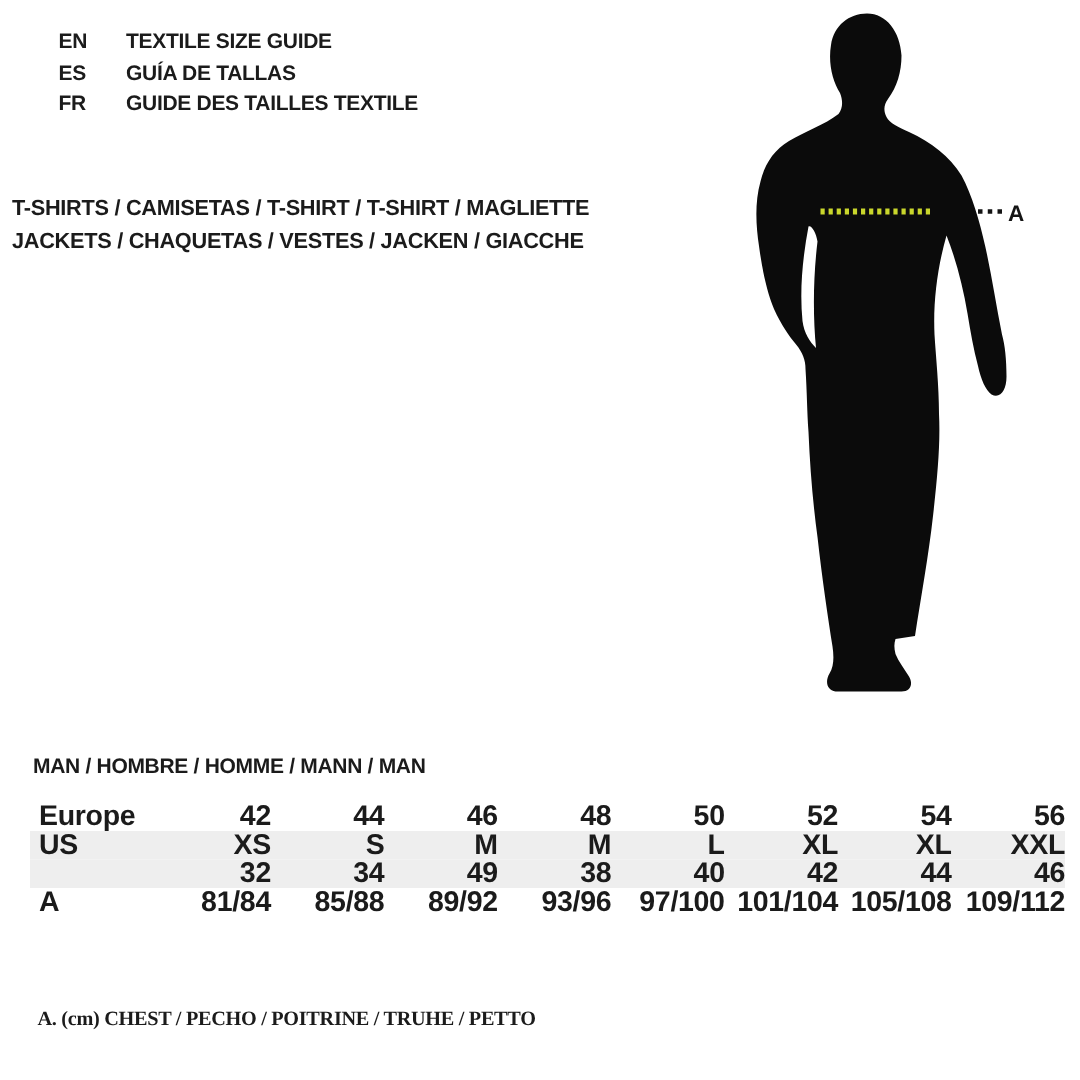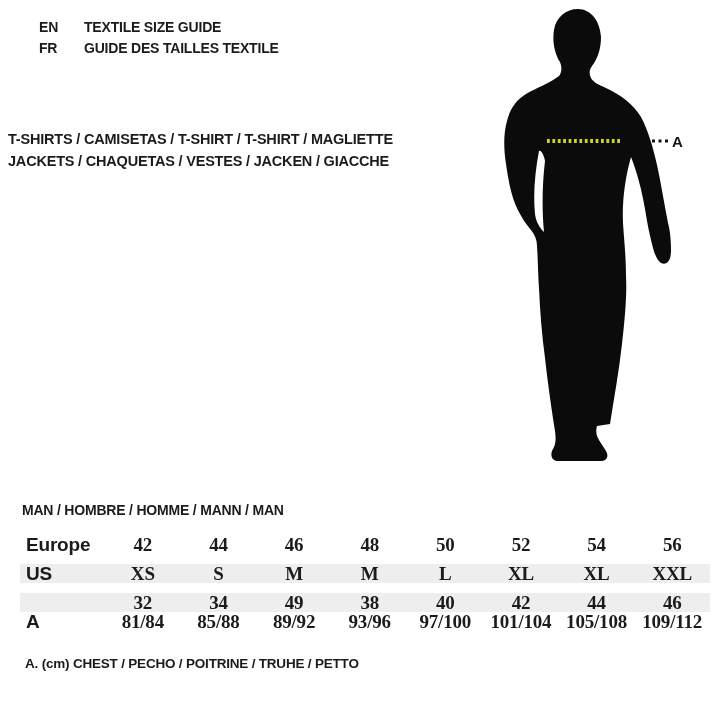--- a/index.html
+++ b/index.html
@@ -18,34 +18,37 @@
   
   .figure-wrap{position:absolute;left:420px;top:0;width:300px;height:490px;}
   .figure-wrap svg{display:block;width:300px;height:490px;}
   .measure-label-a{font-family:"Liberation Sans",sans-serif;font-size:15px;font-weight:bold;fill:#141414;}
   
   .section-heading{position:absolute;left:22px;top:501px;font-size:14px;line-height:18px;white-space:nowrap;}
   
   .size-table{position:absolute;left:20px;top:535px;width:690px;}
   .table-header{height:20px;line-height:20px;background:#c8c8c8;padding-left:6px;font-size:13.5px;}
   .trow{display:grid;grid-template-columns:85px repeat(8,1fr);height:19px;line-height:19px;font-size:19px;}
-  .trow.shaded{background:#eeeeee;margin-top:10px;}
+  .trow.shaded{background:#eeeeee;}
   .tlabel{text-align:left;padding-left:6px;}
-  .tcell{text-align:center;font-family:Liberation Serif, serif;}
+  .tcell{text-align:right;}
   
-  .footnote{position:absolute;left:25px;top:655px;font-size:13.5px;line-height:18px;white-space:nowrap;}
+  .footnote{position:absolute;left:25px;top:670px;font-size:13.5px;line-height:18px;white-space:nowrap;font-family:Liberation Serif, serif;}
 </style>
 </head>
 <body>
 
 <div class="page">
 
   <div class="lang-block">
     <div class="lang-row">
       <span class="lang-code">EN</span><span>TEXTILE SIZE GUIDE</span>
+    </div>
+    <div class="lang-row">
+      <span class="lang-code">ES</span><span>GUÍA DE TALLAS</span>
     </div>
     <div class="lang-row">
       <span class="lang-code">FR</span><span>GUIDE DES TAILLES TEXTILE</span>
     </div>
   </div>
 
   <div class="category-block">
     <div class="category-line">T-SHIRTS / CAMISETAS / T-SHIRT / T-SHIRT / MAGLIETTE</div>
     <div class="category-line">JACKETS / CHAQUETAS / VESTES / JACKEN / GIACCHE</div>
   </div>

